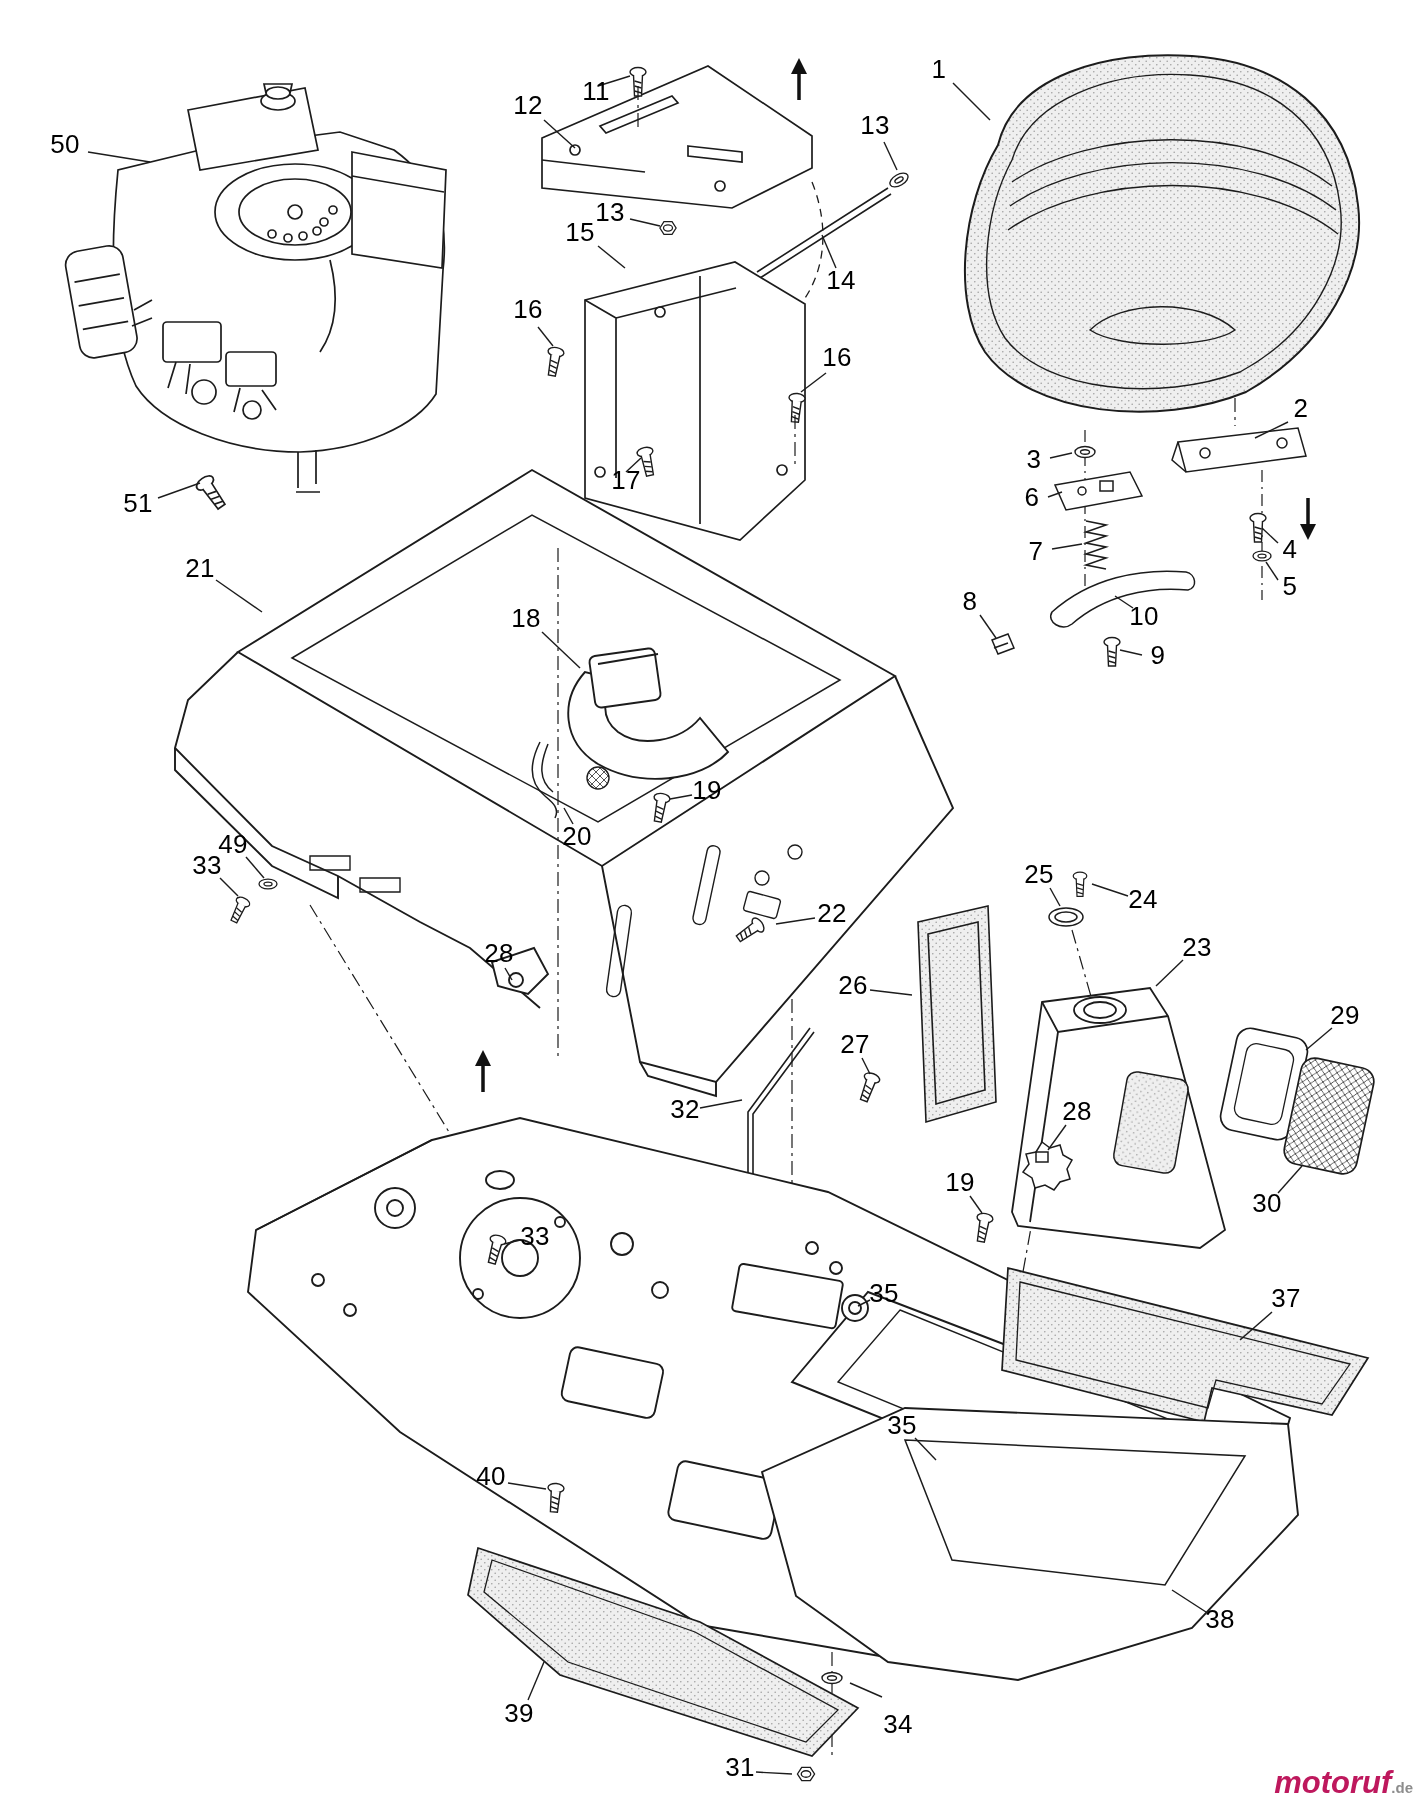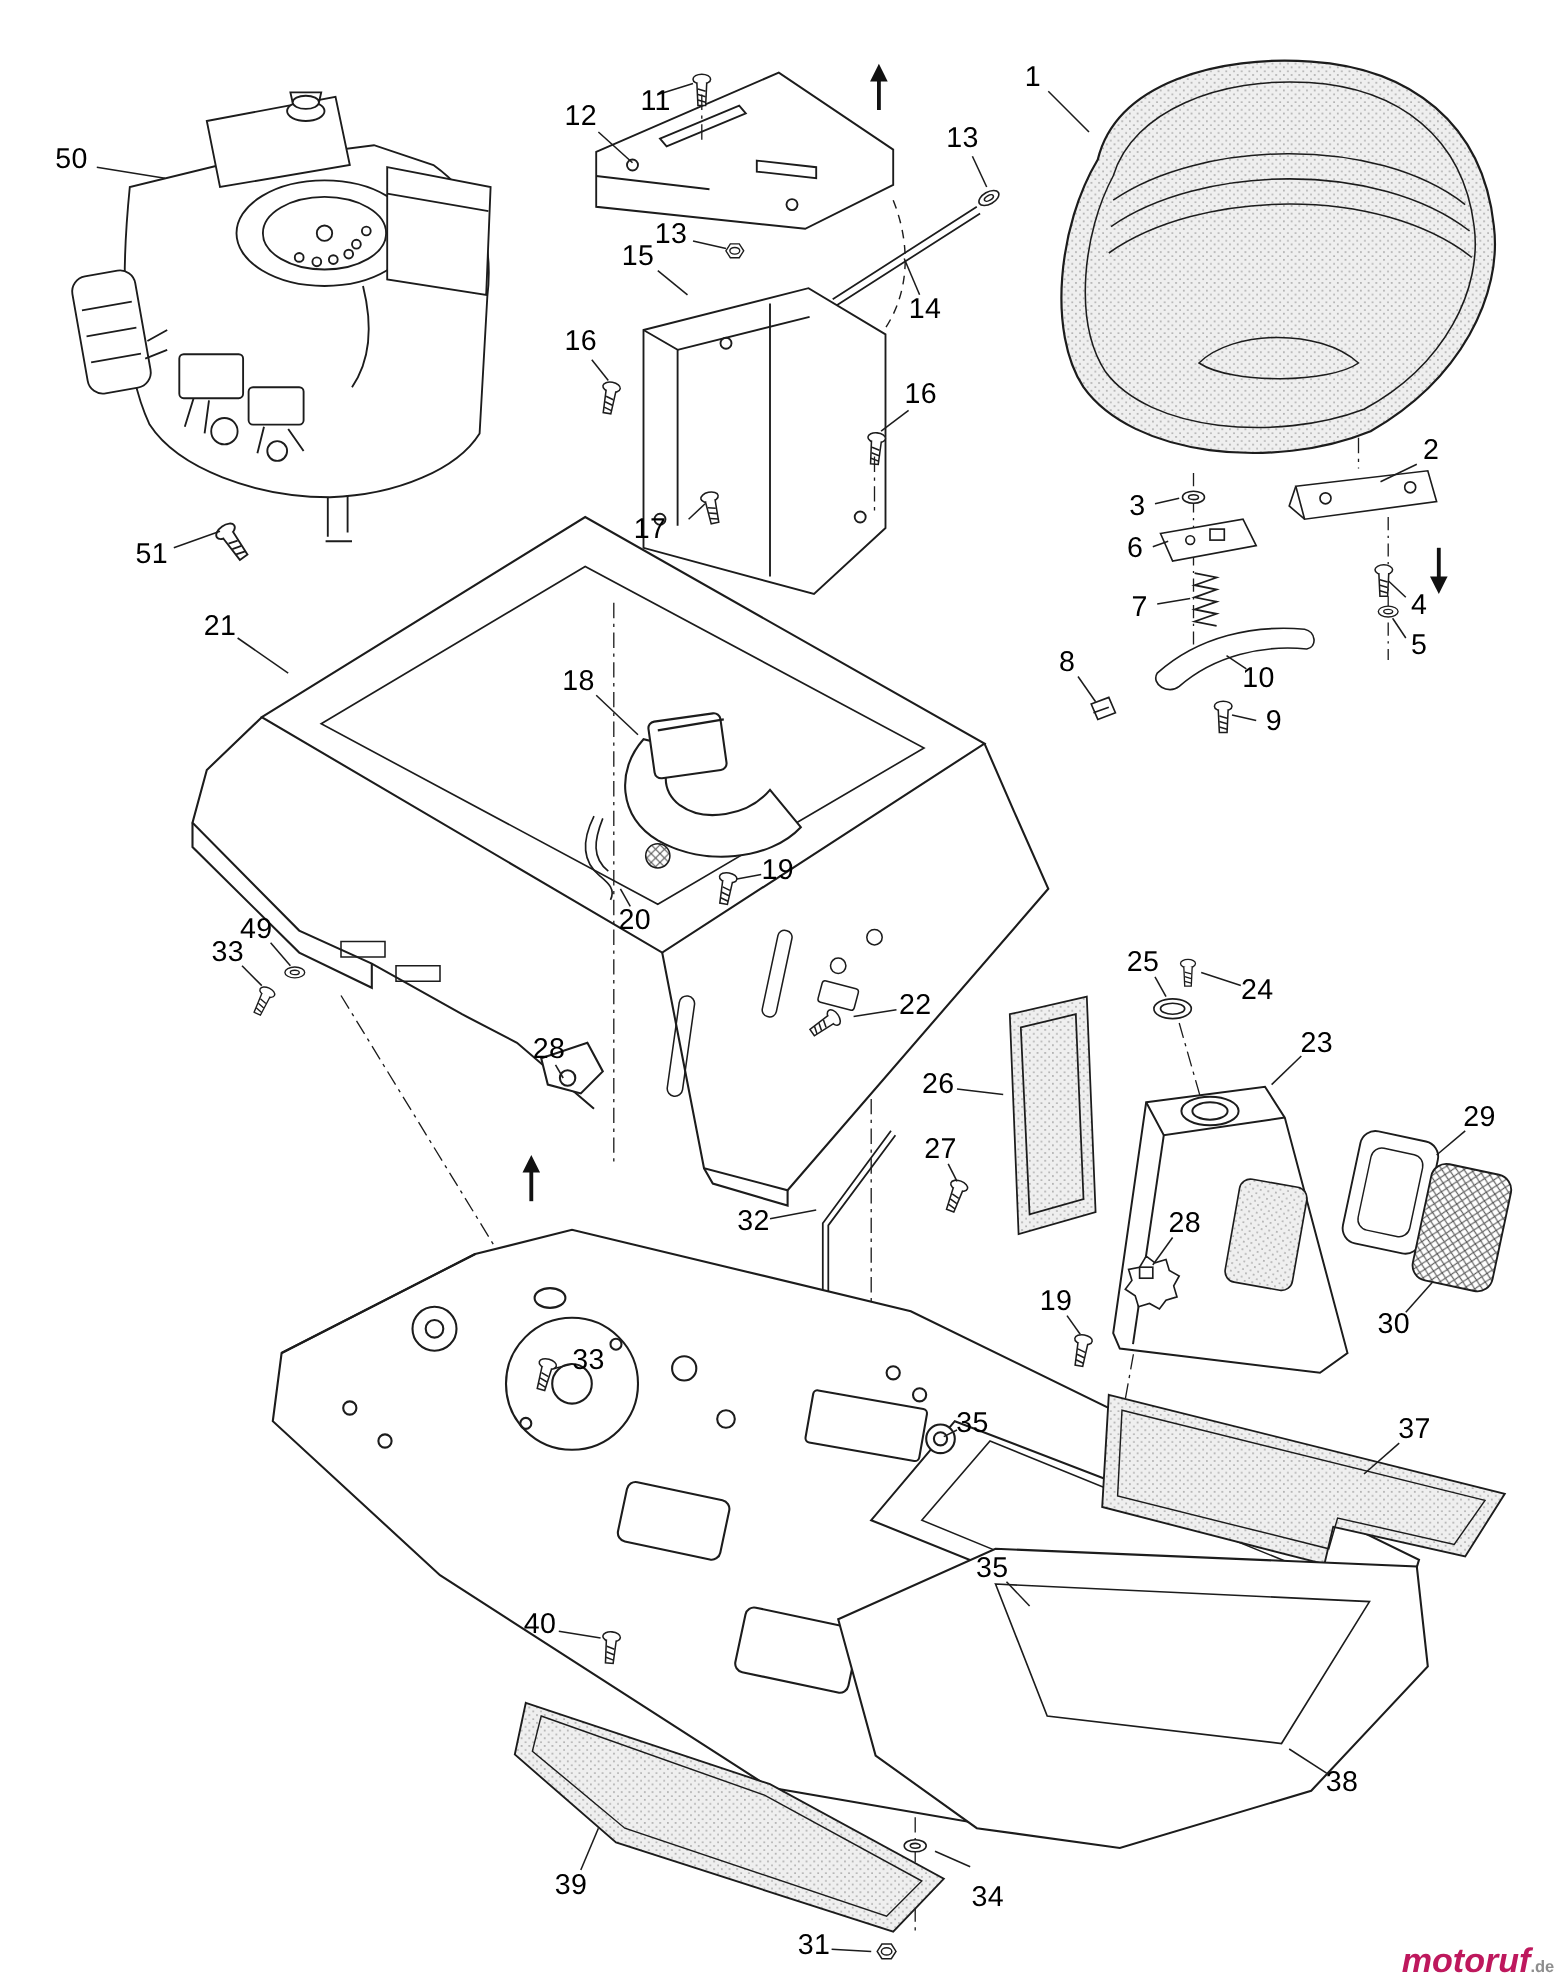--- a/index.html
+++ b/index.html
@@ -382,21 +382,21 @@
       <span class="callout" style="left: 65px; top: 146px;">50</span>
       <span class="callout" style="left: 138px; top: 505px;">51</span>
       <span class="callout" style="left: 528px; top: 107px;">12</span>
       <span class="callout" style="left: 580px; top: 93px; margin-left: 16px;">11</span>
       <span class="callout" style="left: 875px; top: 127px;">13</span>
       <span class="callout" style="left: 610px; top: 214px;">13</span>
       <span class="callout" style="left: 841px; top: 282px;">14</span>
       <span class="callout" style="left: 580px; top: 234px;">15</span>
       <span class="callout" style="left: 528px; top: 311px;">16</span>
       <span class="callout" style="left: 837px; top: 359px;">16</span>
-      <span class="callout" style="left: 591px; top: 482px; text-align: center;">17</span>
+      <span class="callout" style="left: 626px; top: 482px; text-align: center;">17</span>
       <span class="callout" style="left: 939px; top: 71px;">1</span>
       <span class="callout" style="left: 1301px; top: 410px;">2</span>
       <span class="callout" style="left: 1034px; top: 461px;">3</span>
       <span class="callout" style="left: 1032px; top: 499px;">6</span>
       <span class="callout" style="left: 1036px; top: 553px;">7</span>
       <span class="callout" style="left: 1290px; top: 551px;">4</span>
       <span class="callout" style="left: 1290px; top: 588px;">5</span>
       <span class="callout" style="left: 970px; top: 603px;">8</span>
       <span class="callout" style="left: 1144px; top: 618px;">10</span>
       <span class="callout" style="left: 1158px; top: 657px;">9</span>

